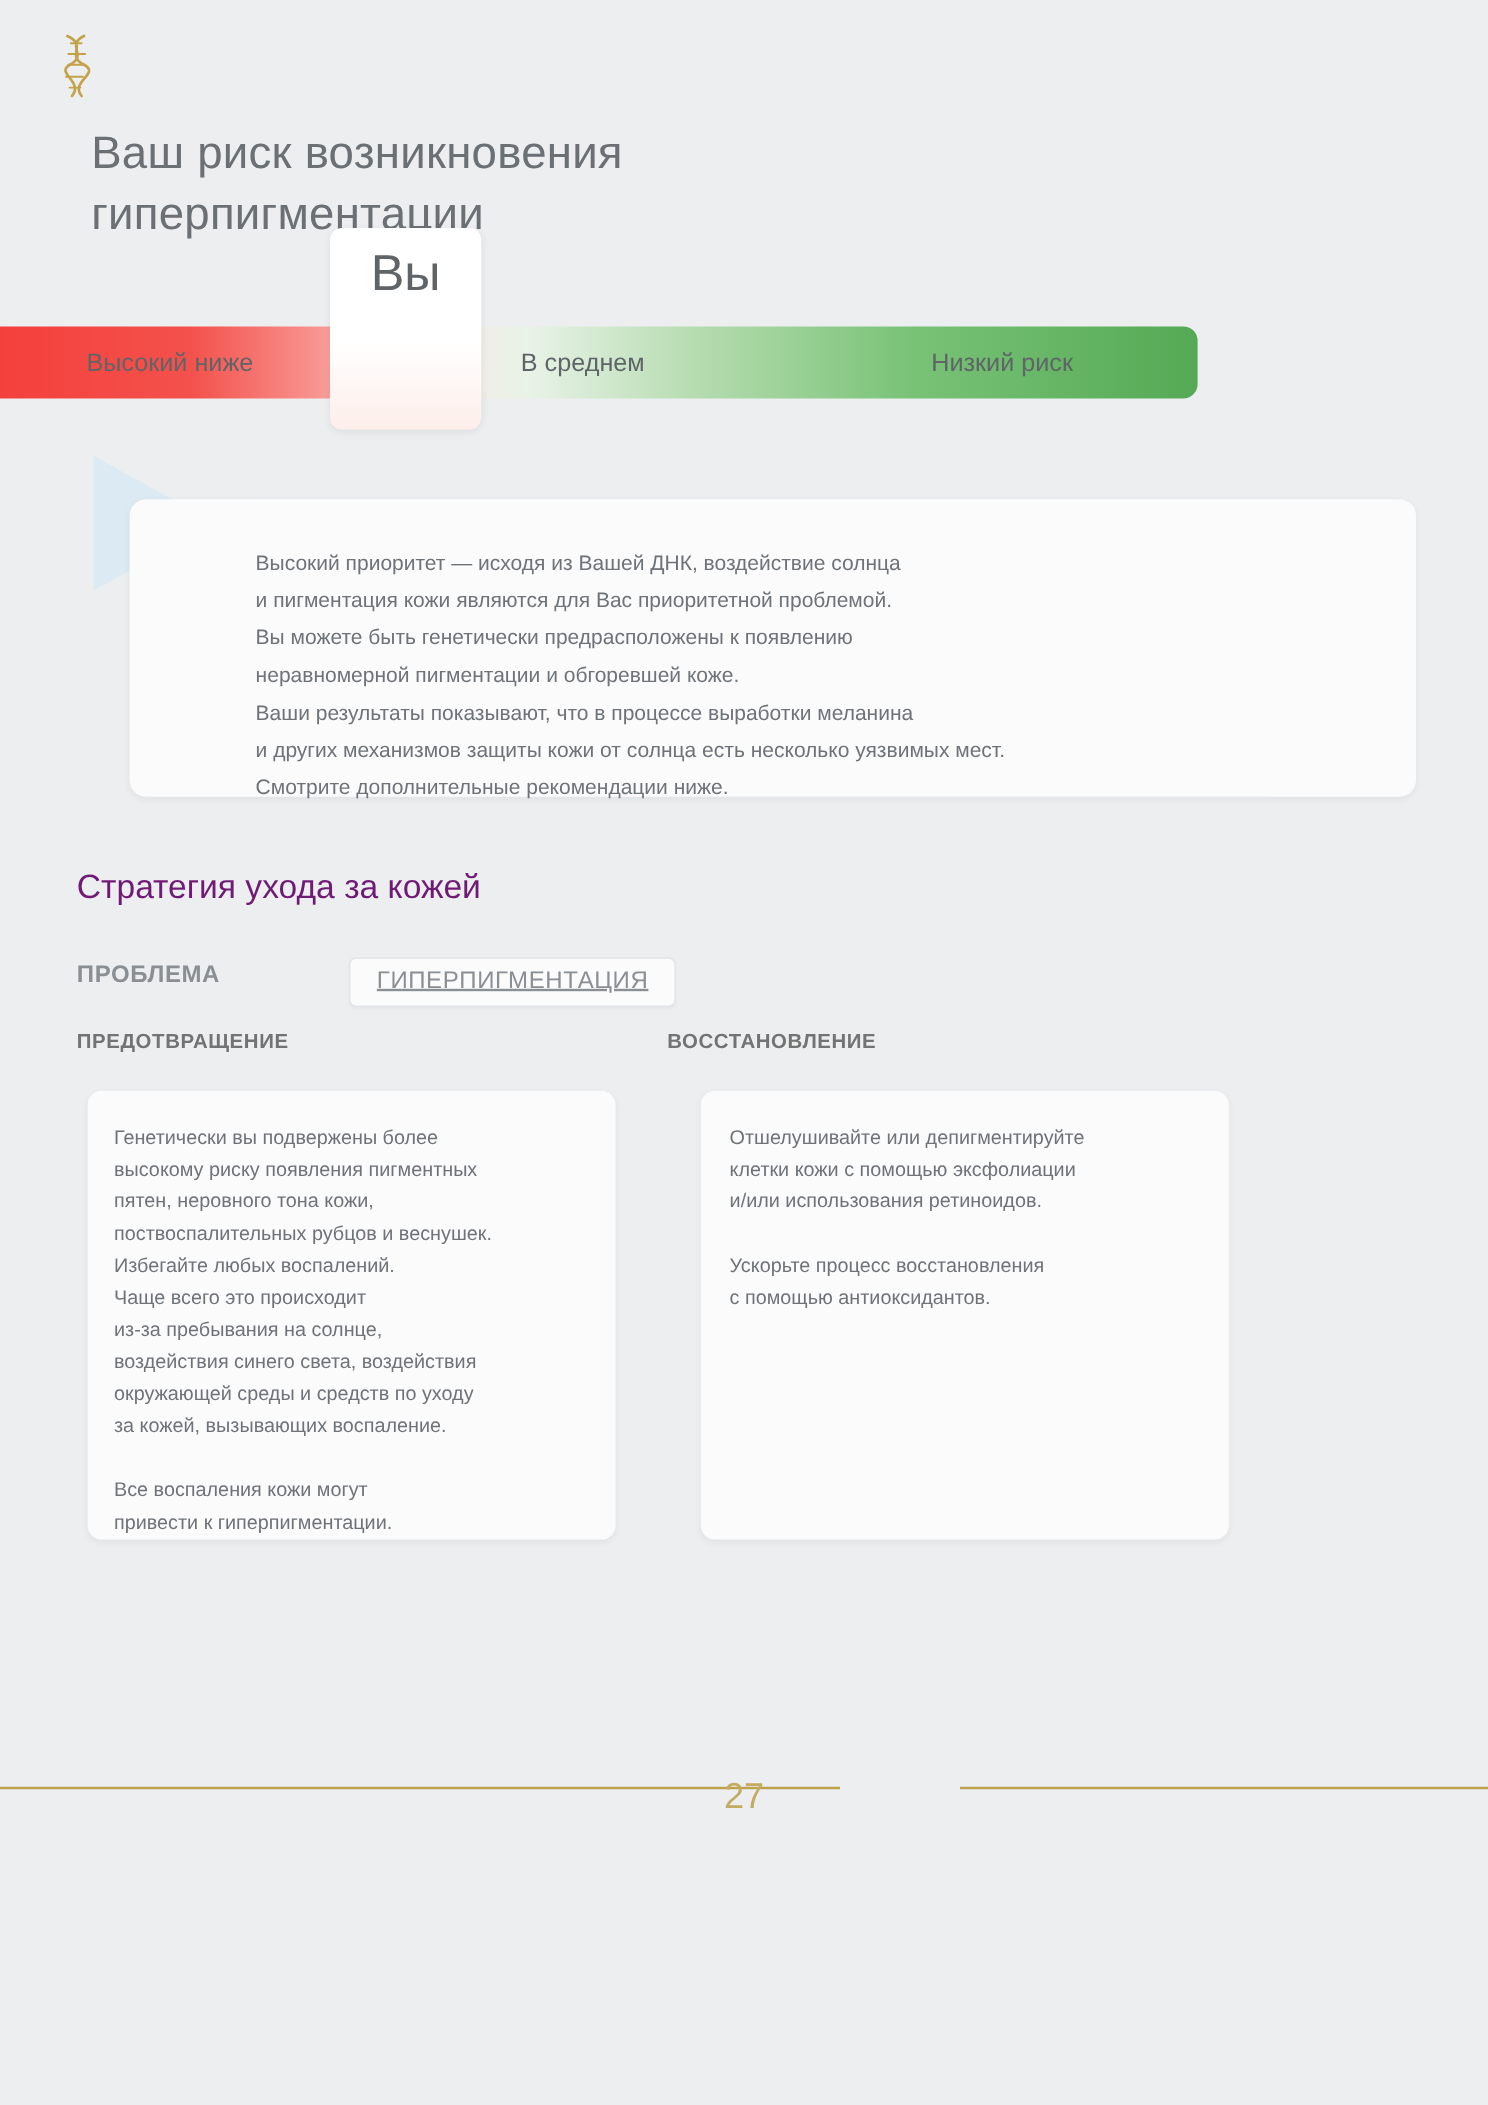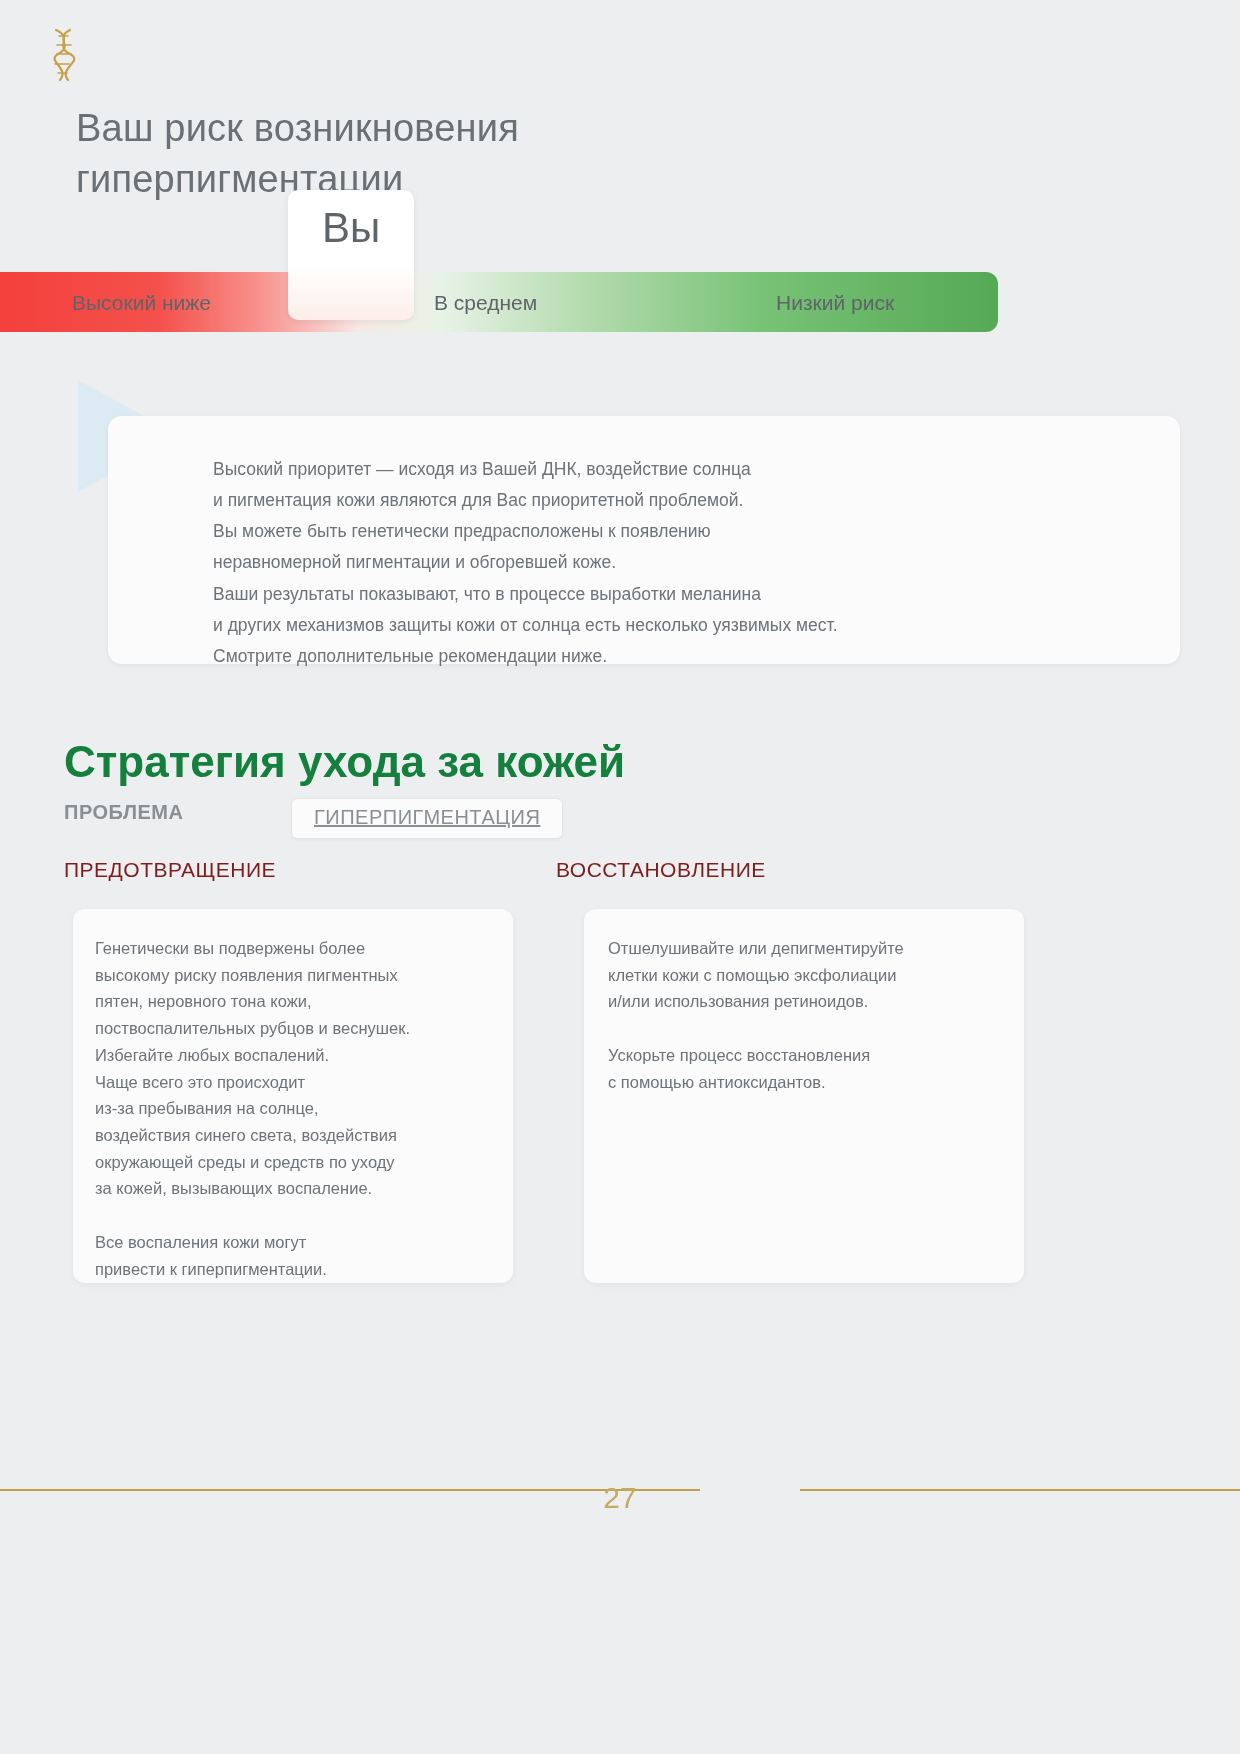--- a/index.html
+++ b/index.html
@@ -71,24 +71,24 @@
     font-weight: 300;
     color: #5f6469;
     white-space: nowrap;
   }
   .scale-label.high { left: 72px; }
   .scale-label.mid  { left: 434px; }
   .scale-label.low  { left: 776px; }
 
   .you-marker {
     position: absolute;
-    left: 288px;
+    left: 275px;
     top: -82px;
     width: 126px;
-    height: 130px;
+    height: 168px;
     border-radius: 10px;
     background: linear-gradient(to bottom, #ffffff 0%, #ffffff 56%, #fdeeea 100%);
     box-shadow: 0 2px 7px rgba(0,0,0,0.07);
     padding-left: 36px;
   }
   .you-marker span {
     position: absolute;
     left: 0; right: 0;
     top: 14px;
     text-align: center;
@@ -130,23 +130,23 @@
     line-height: 1.78;
     color: #6e7378;
     white-space: pre-line;
   }
 
   
   .section-title {
     position: absolute;
     left: 64px;
     top: 700px;
-    font-size: 44px;
-    font-weight: 700;
-    color: #15803d;
+    font-size: 28px;
+    font-weight: 400;
+    color: #701a75;
   }
 
   
   .problem-label {
     position: absolute;
     left: 64px;
     top: 801px;
     font-size: 20px;
     font-weight: 700;
     letter-spacing: 0.5px;
@@ -164,24 +164,24 @@
     font-weight: 300;
     letter-spacing: 0.5px;
     color: #8a8f94;
     box-shadow: 0 1px 3px rgba(0,0,0,0.04);
     text-decoration: underline;
   }
 
   .col-head {
     position: absolute;
     top: 858px;
-    font-size: 21px;
-    font-weight: 400;
+    font-size: 17px;
+    font-weight: 700;
     letter-spacing: 0.5px;
-    color: #7f1d1d;
+    color: #737373;
   }
   .col-head.prevention { left: 64px; }
   .col-head.recovery   { left: 556px; }
 
   .card {
     position: absolute;
     top: 909px;
     width: 440px;
     height: 374px;
     background: #fbfbfc;

